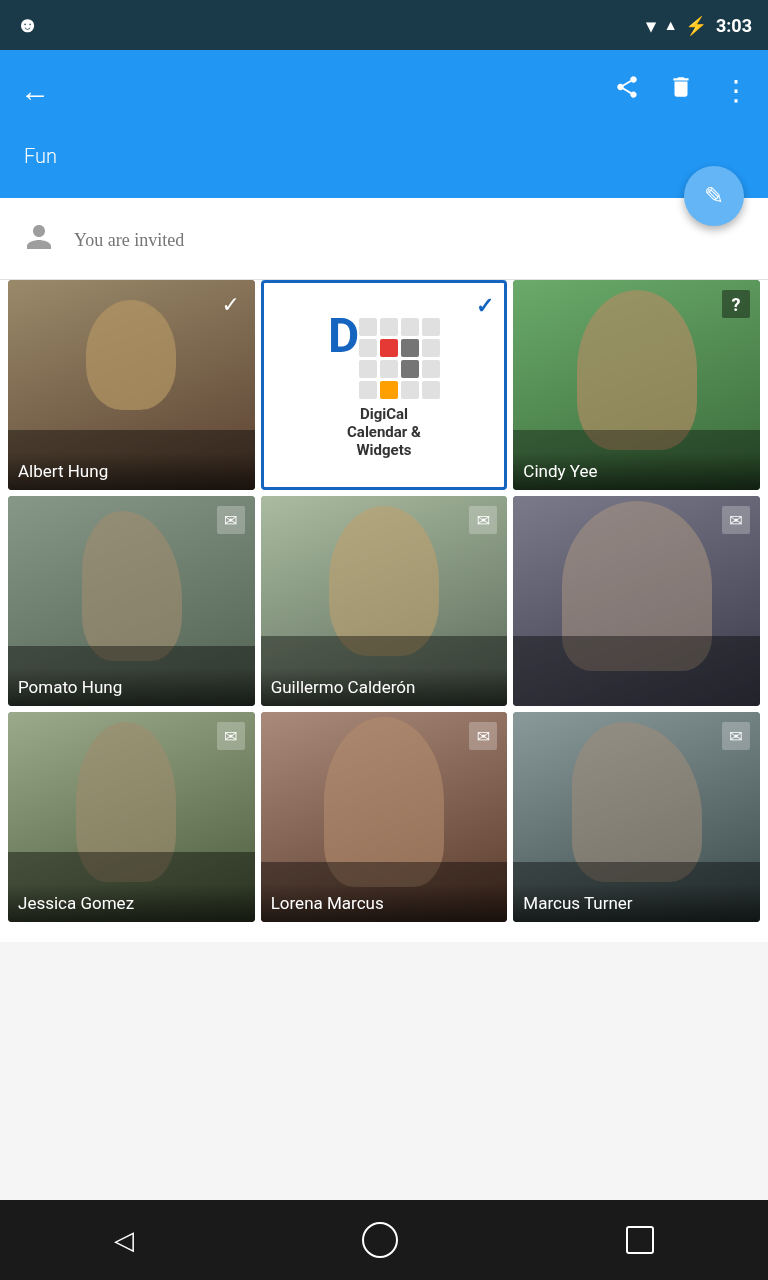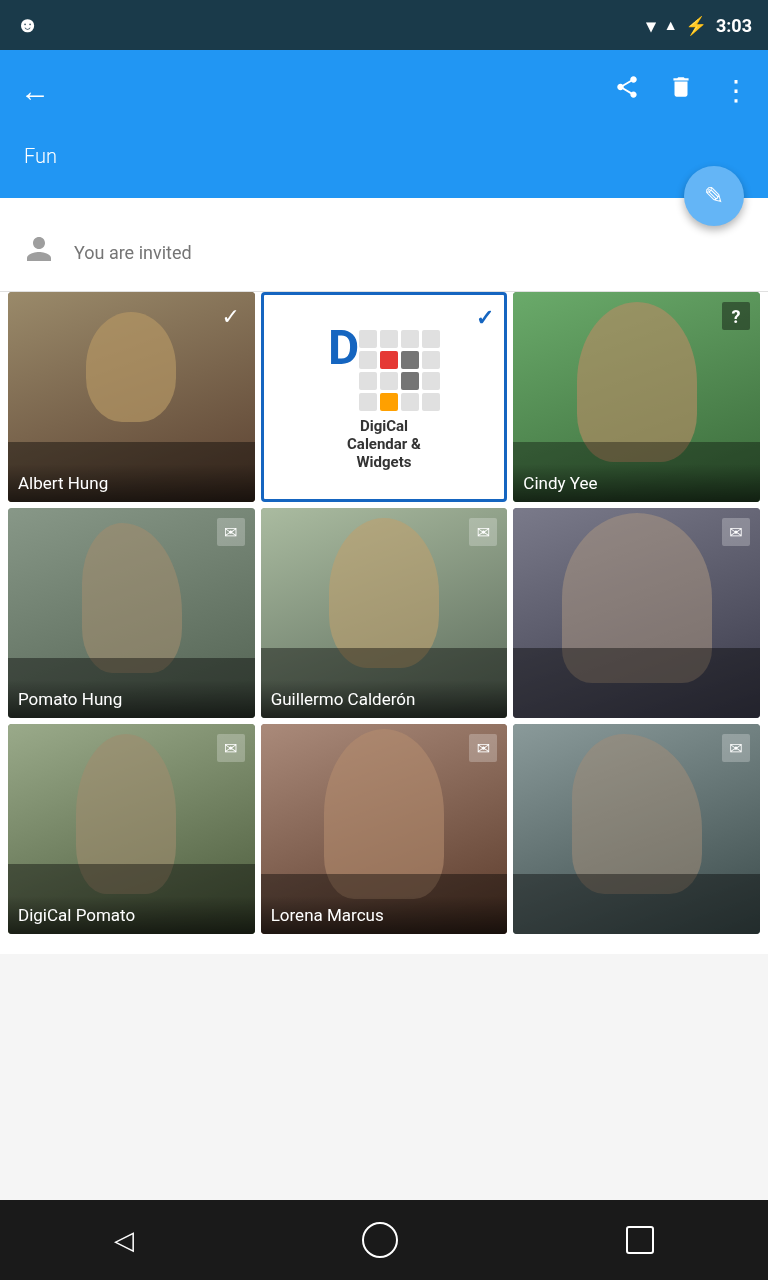--- a/index.html
+++ b/index.html
@@ -48,22 +48,23 @@
 
     
     .content {
       background: white;
       padding: 0;
     }
 
     
     .invite-section {
       display: flex; align-items: center;
-      padding: 36px 24px 20px 24px;
+      padding: 24px 24px 20px 24px;
       border-bottom: 1px solid #e0e0e0;
+      font-family: Liberation Serif, serif;
     }
     .invite-icon { margin-right: 20px; color: #9e9e9e; font-size: 30px; }
     .invite-text { font-size: 18px; color: #757575; }
 
     
     .guests-section { padding: 20px 24px 12px 24px; }
     .guests-header { display: flex; align-items: center; margin-bottom: 16px; }
     .guests-icon { margin-right: 20px; color: #9e9e9e; font-size: 28px; }
     .guests-text { font-size: 18px; color: #757575; }
 
@@ -278,40 +279,41 @@
       <div style="position:absolute;bottom:0;left:0;right:0;height:70px;background:rgba(0,0,0,0.4);"></div>
       <div class="contact-badge">
         <div class="badge-envelope">✉</div>
       </div>
     </div>
 
     <div class="contact-card" style="background: #7a8a6a;">
       <div style="width:100%;height:100%;background:linear-gradient(160deg,#9aaa8a 0%,#4a5a3a 100%);position:absolute;top:0;left:0;"></div>
       <div style="position:absolute;top:10px;left:50%;transform:translateX(-55%);width:100px;height:160px;background:rgba(160,140,110,0.6);border-radius:50% 50% 30% 30%;"></div>
       <div style="position:absolute;bottom:0;left:0;right:0;height:70px;background:rgba(0,0,0,0.4);"></div>
-      <div class="contact-name">DigiCal Pomato</div>
+      <div class="contact-name">Jessica Gomez</div>
       <div class="contact-badge">
         <div class="badge-envelope">✉</div>
       </div>
     </div>
 
     <div class="contact-card" style="background: #8a6a5a;">
       <div style="width:100%;height:100%;background:linear-gradient(160deg,#aa8a7a 0%,#5a3a2a 100%);position:absolute;top:0;left:0;"></div>
       <div style="position:absolute;top:5px;left:50%;transform:translateX(-50%);width:120px;height:170px;background:rgba(180,140,110,0.6);border-radius:50% 50% 25% 25%;"></div>
       <div style="position:absolute;bottom:0;left:0;right:0;height:60px;background:rgba(0,0,0,0.4);"></div>
       <div class="contact-name">Lorena Marcus</div>
       <div class="contact-badge">
         <div class="badge-envelope">✉</div>
       </div>
     </div>
 
     <div class="contact-card" style="background: #6a7a7a;">
       <div style="width:100%;height:100%;background:linear-gradient(160deg,#8a9a9a 0%,#3a4a4a 100%);position:absolute;top:0;left:0;"></div>
       <div style="position:absolute;top:10px;left:50%;transform:translateX(-50%);width:130px;height:160px;background:rgba(160,140,120,0.55);border-radius:40% 60% 25% 25%;"></div>
       <div style="position:absolute;bottom:0;left:0;right:0;height:60px;background:rgba(0,0,0,0.4);"></div>
+      <div class="contact-name">Marcus Turner</div>
       <div class="contact-badge">
         <div class="badge-envelope">✉</div>
       </div>
     </div>
 
   </div>
 </div>
 
 <div class="bottom-nav">
   <span class="nav-icon">◁</span>

